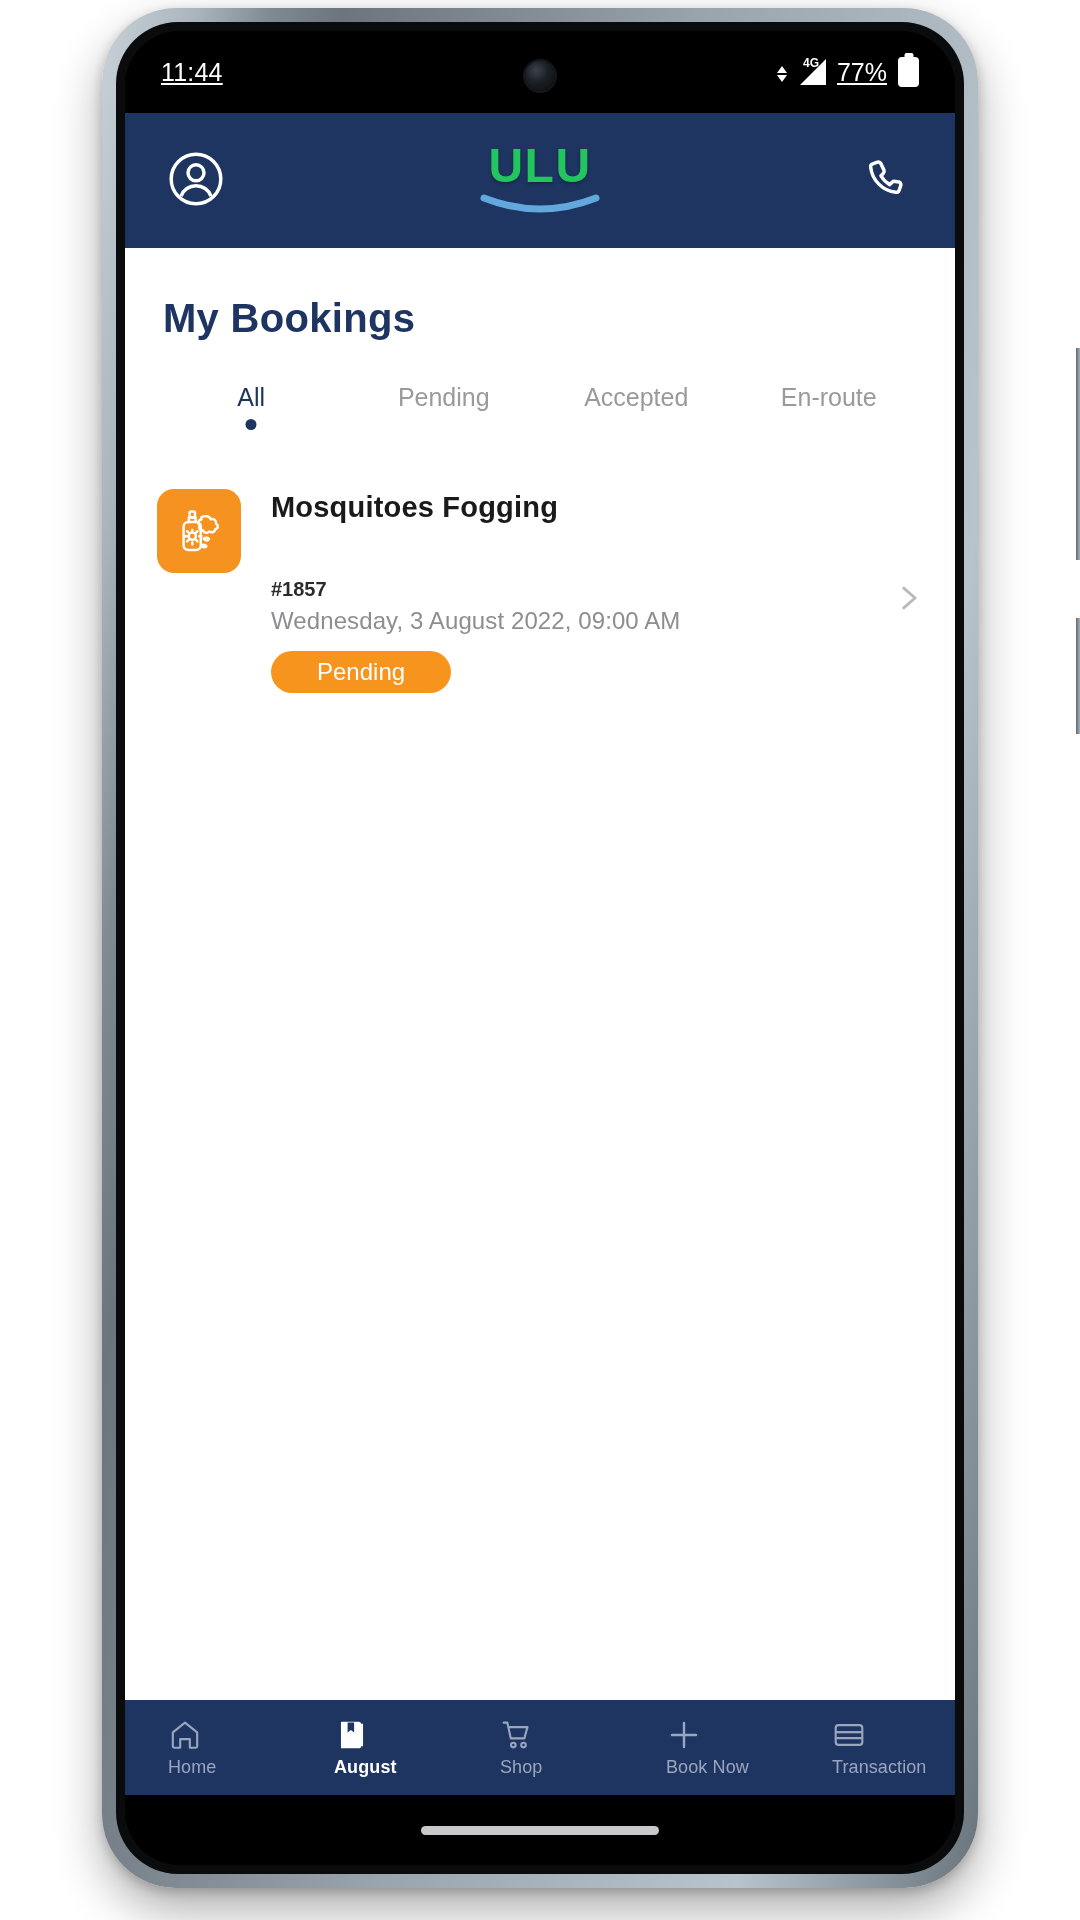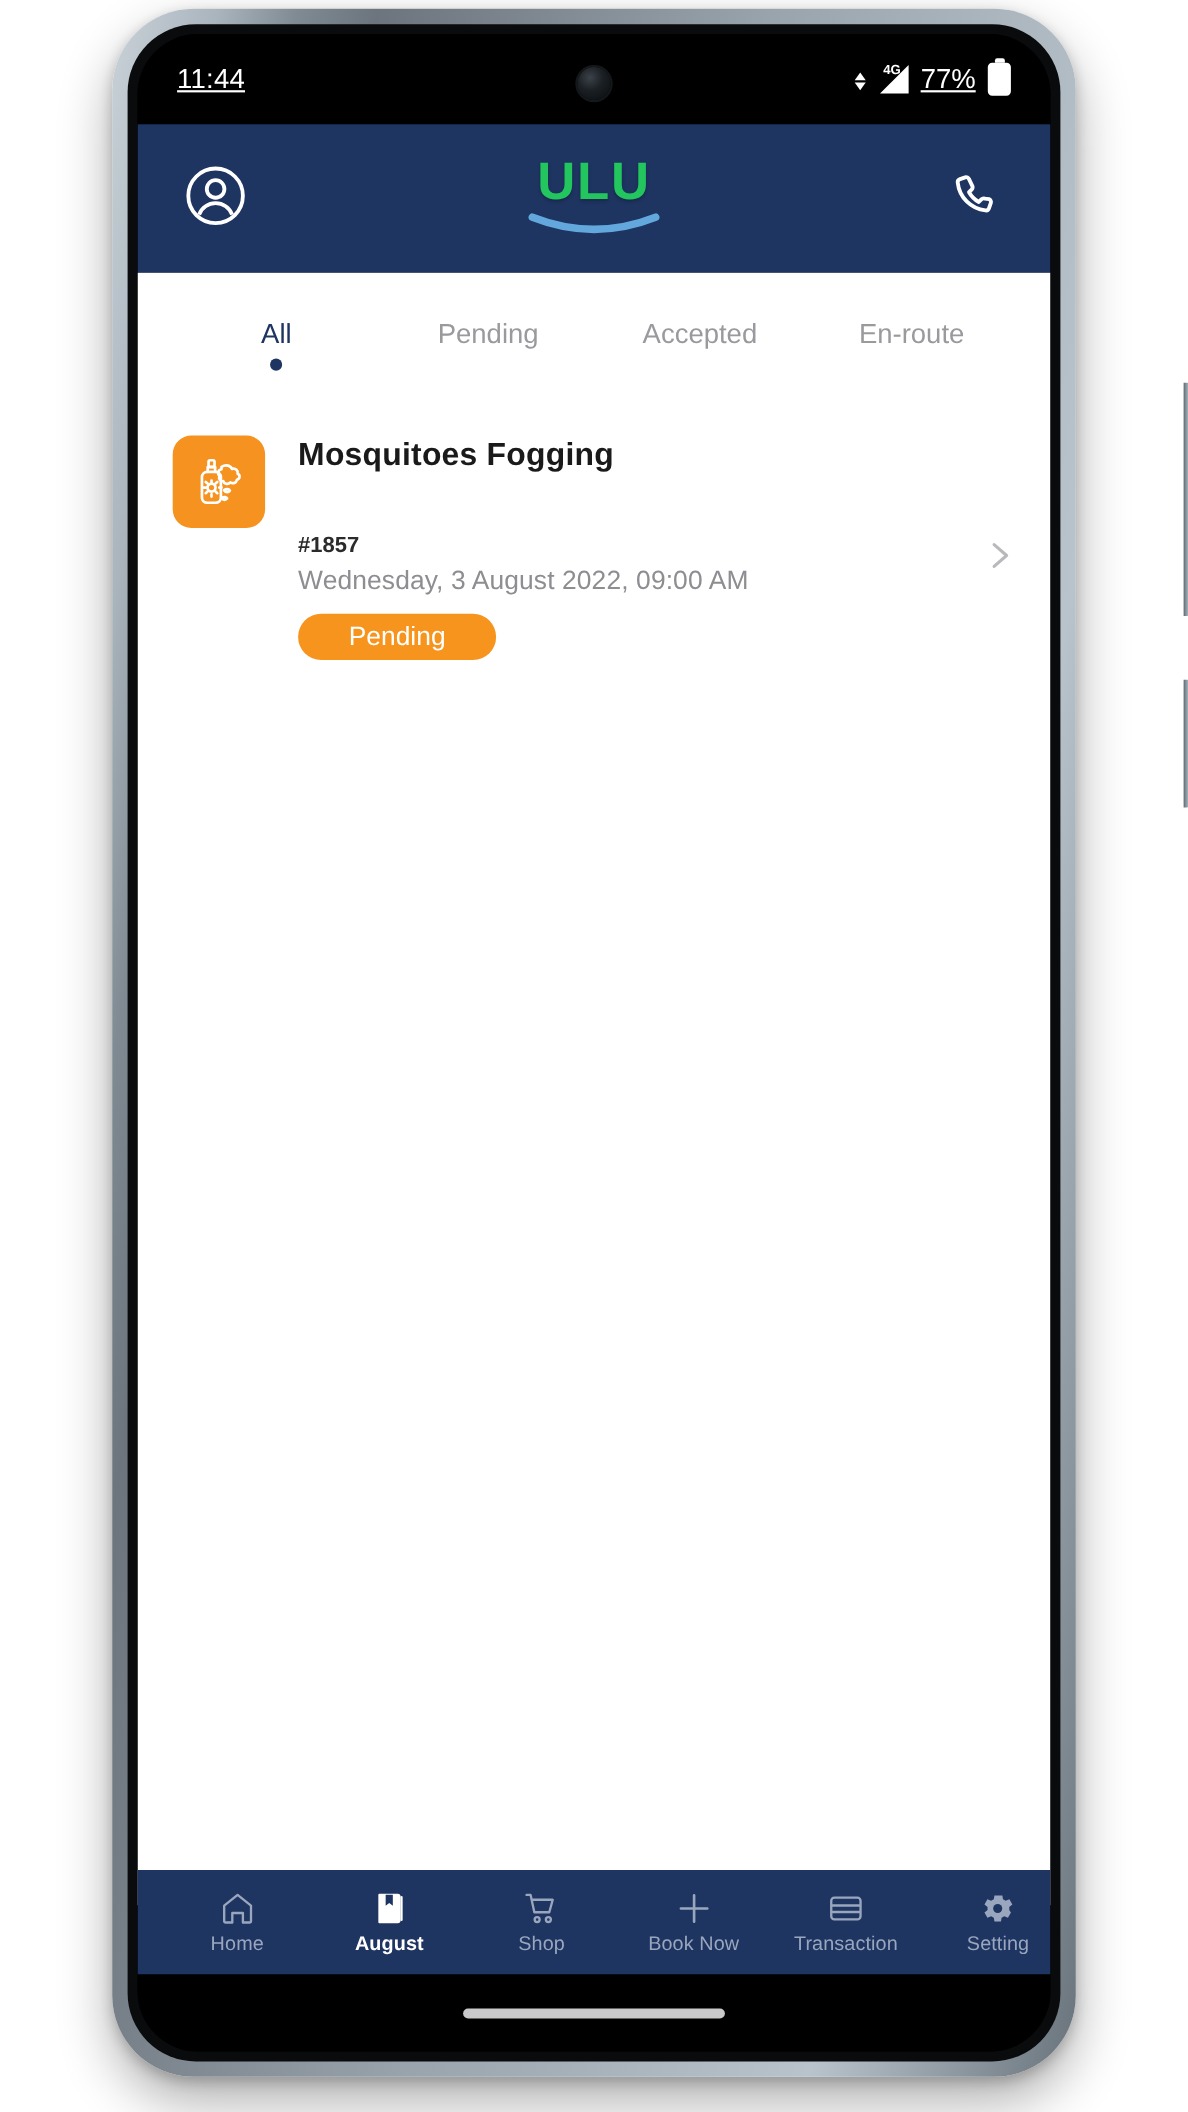--- a/index.html
+++ b/index.html
@@ -159,21 +159,21 @@
 
   
   #bottom-nav{
     position:absolute; left:0; bottom:70px;
     width:830px; height:95px;
     background:#1e3461;
     display:flex; align-items:center;
   }
   .nav-item{
     flex:1; display:flex; flex-direction:column;
-    align-items:center; justify-content:center; gap:4px;padding-left:43px;
+    justify-content:center; gap:4px;padding-left:43px;
   }
   .nav-label{ font-size:18px; color:#9aa6bd; letter-spacing:.1px; }
   .nav-item.active .nav-label{ color:#ffffff; font-weight:700; }
   .nav-icon{ height:36px; display:flex; align-items:center; }
 
   #nav-gesture-area{
     position:absolute; left:0; bottom:0;
     width:830px; height:70px; background:#000000;
     display:flex; align-items:center; justify-content:center;
   }
@@ -227,20 +227,21 @@
 
         <div style="margin-left:auto">
           <svg width="56" height="56" viewBox="0 0 24 24" fill="none" stroke="#ffffff" stroke-width="1.5" stroke-linecap="round" stroke-linejoin="round">
             <path d="M15.6 13.1c-.5-.2-1-.1-1.4.3l-1 1c-1.6-.9-2.9-2.2-3.8-3.8l1-1c.4-.4.5-.9.3-1.4L9.4 5.5c-.2-.6-.9-.9-1.5-.7l-2 .7c-.6.2-1 .8-.9 1.4.3 2.7 1.5 5.3 3.5 7.3s4.6 3.2 7.3 3.5c.6.1 1.2-.3 1.4-.9l.7-2c.2-.6-.1-1.3-.7-1.5z"></path>
           </svg>
         </div>
       </div>
 
       <div id="page-body">
 
+        <div id="page-title">My Bookings</div>
 
         <div id="tabs">
           <div class="tab active">
             <span>All</span>
             <span class="tab-dot"></span>
           </div>
           <div class="tab">
             <span>Pending</span>
           </div>
           <div class="tab">
@@ -332,29 +333,20 @@
           <span class="nav-icon">
             <svg width="34" height="34" viewBox="0 0 24 24" fill="none" stroke="#9aa6bd" stroke-width="1.5" stroke-linejoin="round">
               <rect x="2.6" y="5" width="18.8" height="14" rx="2"></rect>
               <path d="M2.6 10h18.8" stroke-width="1.6"></path>
               <path d="M2.6 14.2h18.8" stroke-width="1.6"></path>
             </svg>
           </span>
           <span class="nav-label">Transaction</span>
         </div>
 
-        <div class="nav-item">
-          <span class="nav-icon">
-            <svg width="34" height="34" viewBox="0 0 24 24" fill="#9aa6bd">
-              <path d="M19.4 13a7.6 7.6 0 0 0 0-2l2-1.6-1.9-3.3-2.4 1a7.6 7.6 0 0 0-1.7-1l-.4-2.5H9.9l-.4 2.5a7.6 7.6 0 0 0-1.7 1l-2.4-1L3.5 9.4 5.5 11a7.6 7.6 0 0 0 0 2l-2 1.6 1.9 3.3 2.4-1a7.6 7.6 0 0 0 1.7 1l.4 2.5h4.2l.4-2.5a7.6 7.6 0 0 0 1.7-1l2.4 1 1.9-3.3z"></path>
-              <circle cx="12" cy="12" r="2.9" fill="#1e3461"></circle>
-            </svg>
-          </span>
-          <span class="nav-label">Setting</span>
-        </div>
       </div>
 
       <div id="nav-gesture-area">
         <div id="gesture-bar"></div>
       </div>
 
     </div>
   </div>
 </div>
 

